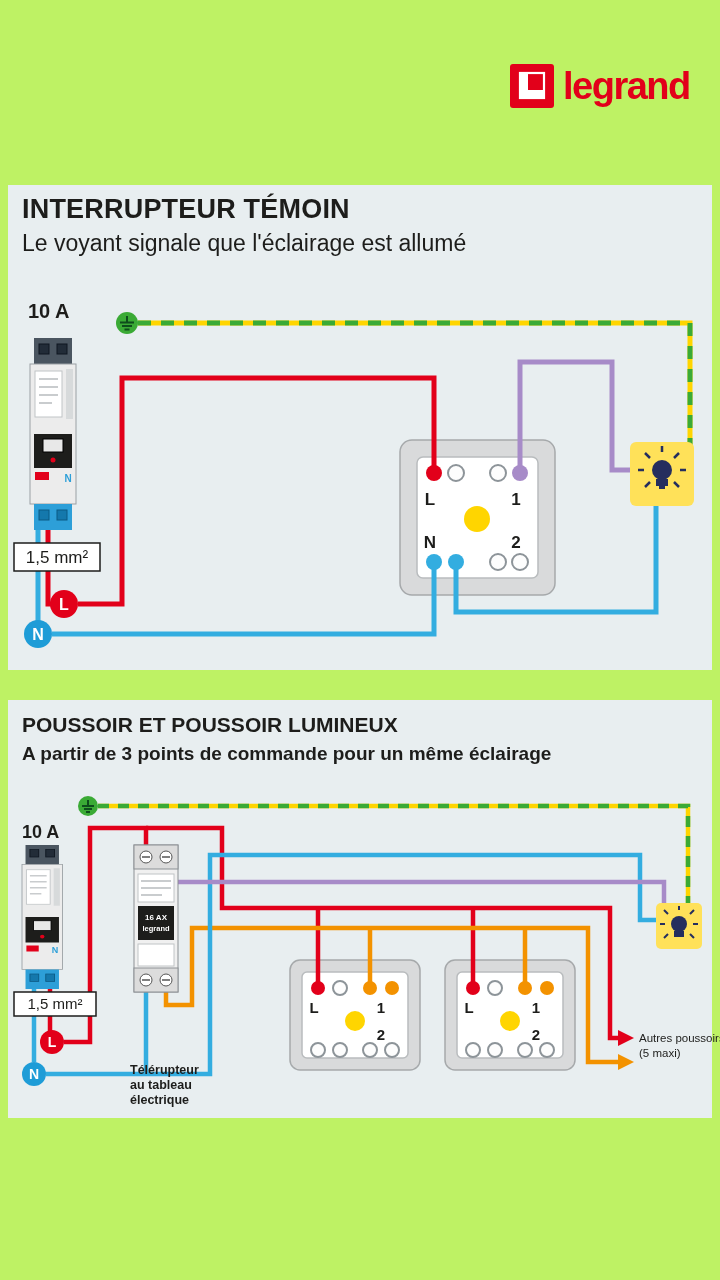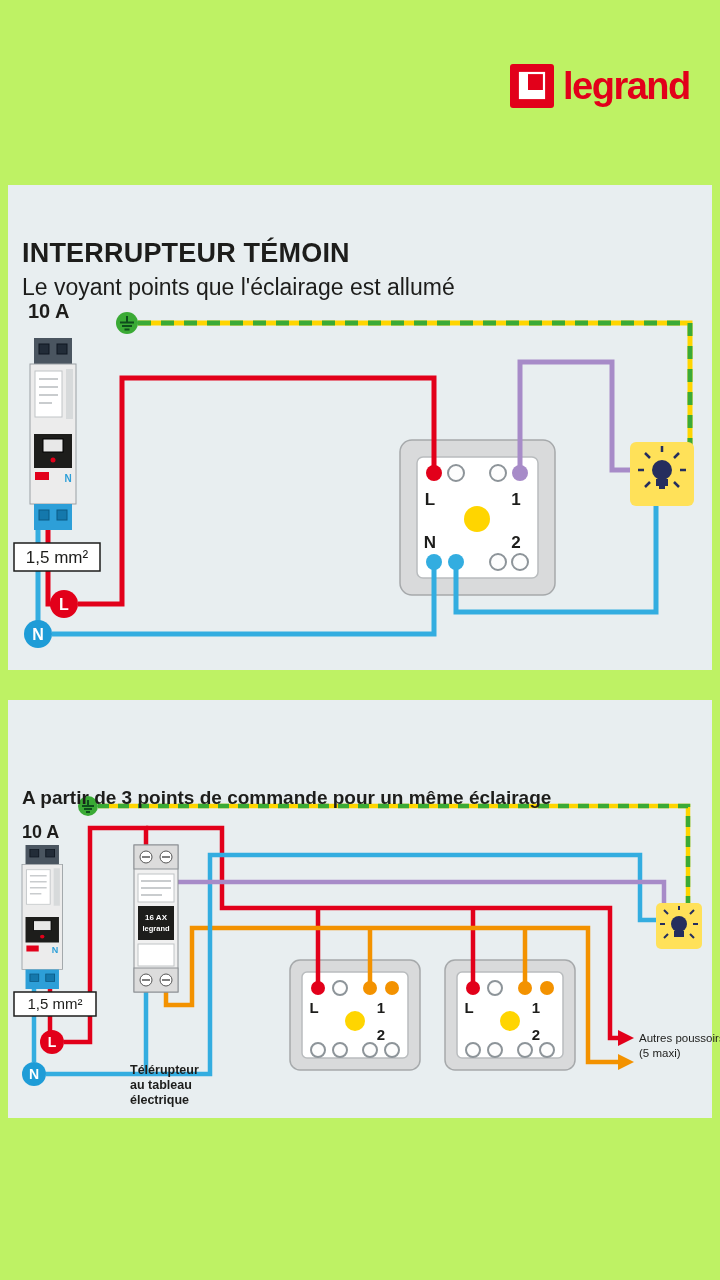--- a/index.html
+++ b/index.html
@@ -2,21 +2,21 @@
 <html><head>
 <meta charset="utf-8">
 <style>
   html,body{margin:0;padding:0;background:#ffffff;}
   .stage{position:relative;width:720px;height:1280px;background:#bef264;overflow:hidden;
          font-family:"Liberation Sans",sans-serif;color:#1d1d1b;}
   .panel{position:absolute;left:8px;width:704px;background:#e8eef0;z-index:0;}
   #panel1{top:185px;height:485px;}
   #panel2{top:700px;height:418px;}
   svg.diagram{position:absolute;left:0;top:0;z-index:2;}
-  .ttl{position:absolute;z-index:3;white-space:nowrap;margin-top:44px;}
+  .ttl{position:absolute;z-index:3;white-space:nowrap;}
   #title1{left:22px;top:194px;font-size:27px;font-weight:800;letter-spacing:.2px;}
   #subtitle1{left:22px;top:230px;font-size:23px;font-weight:400;}
   #title2{left:22px;top:713px;font-size:21px;font-weight:800;}
   #subtitle2{left:22px;top:743px;font-size:19px;font-weight:700;}
   .logo{position:absolute;left:510px;top:64px;z-index:3;display:flex;align-items:center;gap:9px;}
   .logo-text{font-size:38px;font-weight:bold;color:#e2001a;letter-spacing:-1.5px;line-height:44px;}
 </style>
 </head>
 <body>
 
@@ -28,21 +28,22 @@
       <rect x="10" y="9" width="24" height="25" fill="none" stroke="#ffffff" stroke-width="2.2"></rect>
       <path d="M10,9 h8 v17 h16 v8 h-24 z" fill="#ffffff"></path>
     </svg>
     <span class="logo-text">legrand</span>
   </div>
 
   <div id="panel1" class="panel"></div>
   <div id="panel2" class="panel"></div>
 
   <div id="title1" class="ttl">INTERRUPTEUR TÉMOIN</div>
-  <div id="subtitle1" class="ttl">Le voyant points que l'éclairage est allumé</div>
+  <div id="subtitle1" class="ttl">Le voyant signale que l'éclairage est allumé</div>
+  <div id="title2" class="ttl">POUSSOIR ET POUSSOIR LUMINEUX</div>
   <div id="subtitle2" class="ttl">A partir de 3 points de commande pour un même éclairage</div>
 
   <svg class="diagram" width="720" height="1280" viewBox="0 0 720 1280" style="font-family:&quot;Liberation Sans&quot;,sans-serif">
 
     <defs>
       <g id="breaker-shape">
         <rect x="4" y="0" width="38" height="26" fill="#4a5560"></rect>
         <rect x="9" y="6" width="10" height="10" fill="#222c38" stroke="#0e1620"></rect>
         <rect x="27" y="6" width="10" height="10" fill="#222c38" stroke="#0e1620"></rect>
         <rect x="0" y="26" width="46" height="140" fill="#ececec" stroke="#9aa0a4"></rect>

